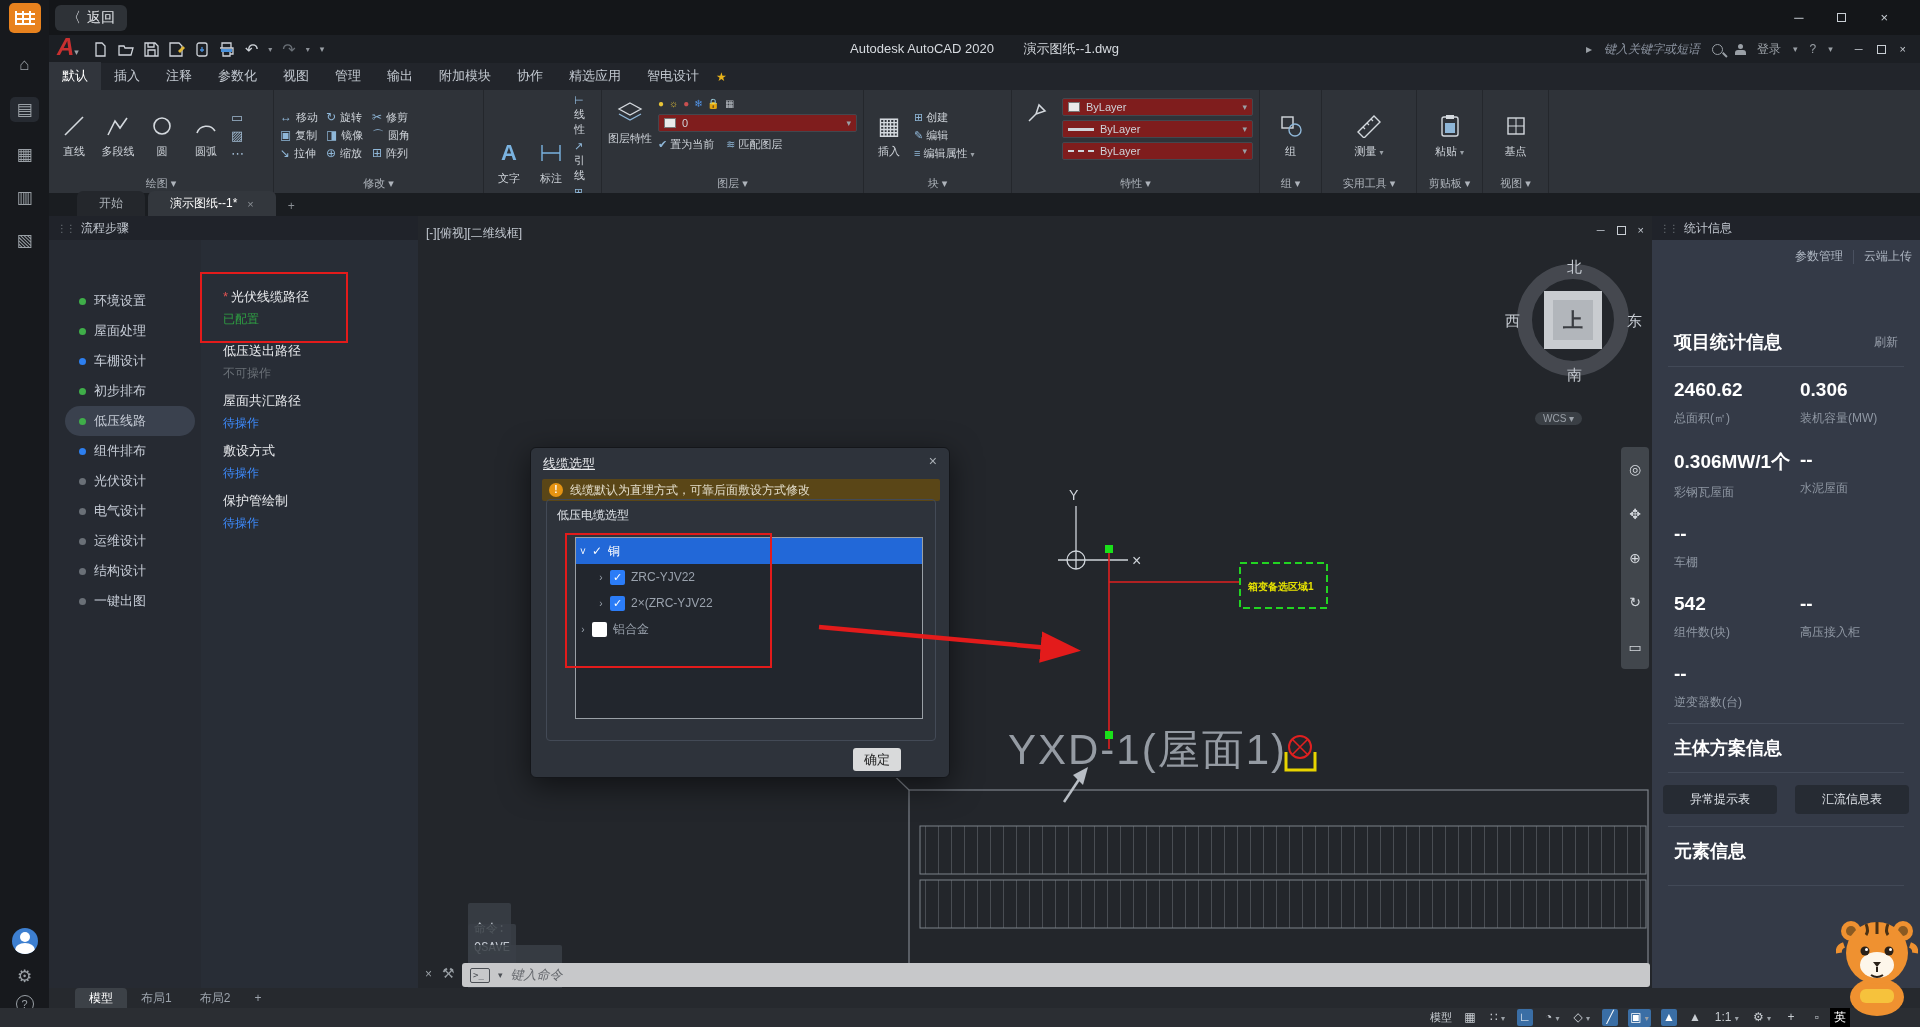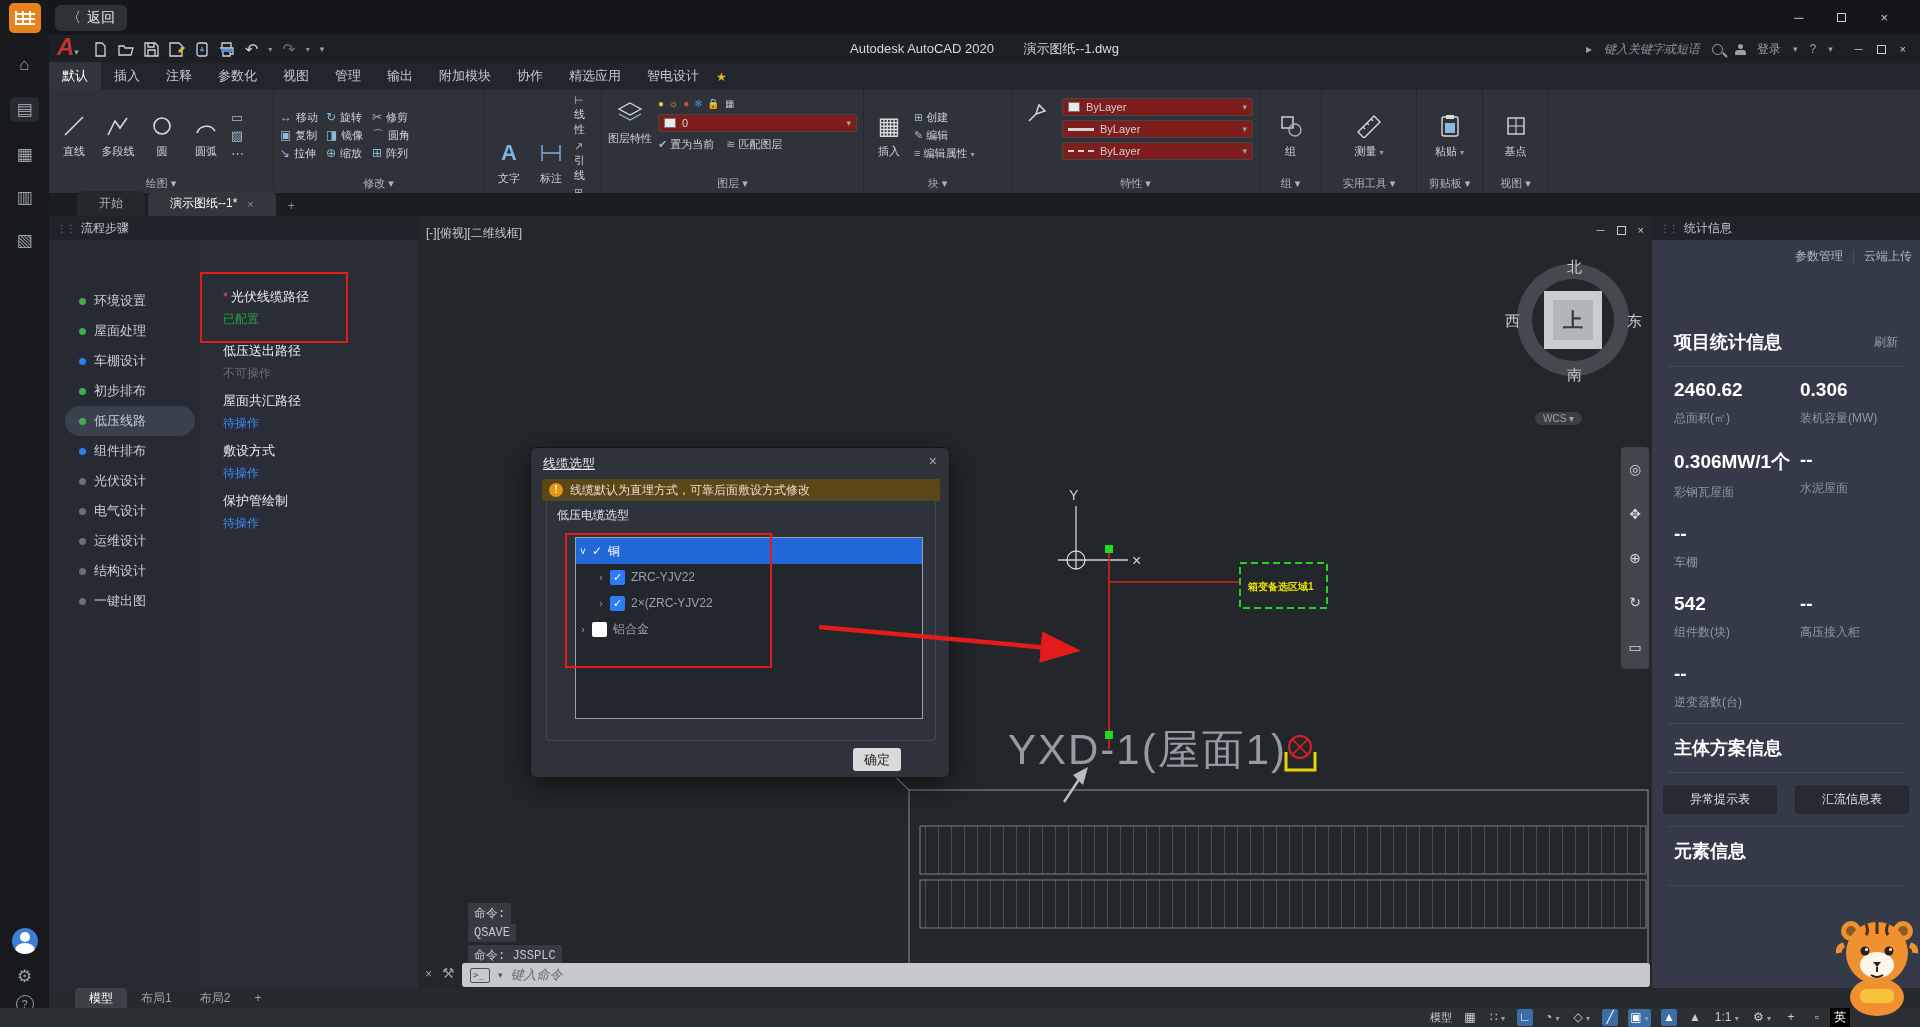--- a/index.html
+++ b/index.html
@@ -91,21 +91,21 @@
   
   #compass{position:absolute;left:1099px;top:48px;width:112px;height:112px;}
   #compass .ring{position:absolute;inset:0;border-radius:50%;border:15px solid rgba(110,116,124,.45);}
   #compass .cube{position:absolute;left:27px;top:27px;width:58px;height:58px;background:#c9ccd0;display:flex;align-items:center;justify-content:center;}
   #compass .cube i{font-style:normal;width:40px;height:40px;background:#b2b6bb;color:#3a3d42;font-size:20px;font-weight:bold;display:flex;align-items:center;justify-content:center;}
   .cdir{position:absolute;color:#c6cbd2;font-size:15px;}
   #wcsbadge{position:absolute;left:1117px;top:196px;background:#3a3f45;border-radius:8px;color:#9aa0a8;font-size:10px;padding:1px 8px;}
   
   #navbar{position:absolute;left:1203px;top:231px;width:28px;height:222px;background:rgba(95,101,110,.5);border-radius:4px;display:flex;flex-direction:column;align-items:center;justify-content:space-around;color:#d4d8dd;font-size:14px;}
   
-  .cmdpill{position:absolute;left:50px;background:rgba(58,63,70,.85);color:#c3c9d1;font-size:12px;padding:2px 6px;border-radius:2px;font-family:"Liberation Mono","DejaVu Sans Mono",monospace;}
+  .cmdpill{position:absolute;left:50px;background:rgba(58,63,70,.85);color:#c3c9d1;font-size:12px;padding:17px 6px;border-radius:2px;font-family:"Liberation Mono","DejaVu Sans Mono",monospace;}
   #cmdbar{position:absolute;left:44px;right:2px;top:747px;height:24px;background:#c7c8ca;border-radius:3px;display:flex;align-items:center;gap:8px;padding-left:8px;}
   #cmdbar .term{width:20px;height:15px;border:1.5px solid #4a4e54;border-radius:2px;color:#4a4e54;font-size:9px;line-height:12px;padding-left:2px;font-family:"DejaVu Sans Mono",monospace;}
   #cmdbar .cv{color:#4a4e54;font-size:9px;}
   #cmdbar .ph{font-style:italic;color:#66696e;font-size:13px;}
   #cmdx{position:absolute;left:7px;top:751px;color:#9aa0a6;font-size:12px;}
   #cmdw{position:absolute;left:24px;top:749px;color:#9aa0a6;font-size:14px;}
   
   #statspanel{width:268px;flex:none;background:#343a47;position:relative;color:#dfe3e8;}
   #statspanel .phead{height:24px;background:#20232a;color:#c3c9d1;font-size:12px;display:flex;align-items:center;gap:6px;padding-left:8px;}
   #statspanel .phead .h{color:#6a7077;font-size:10px;letter-spacing:-1px;}

